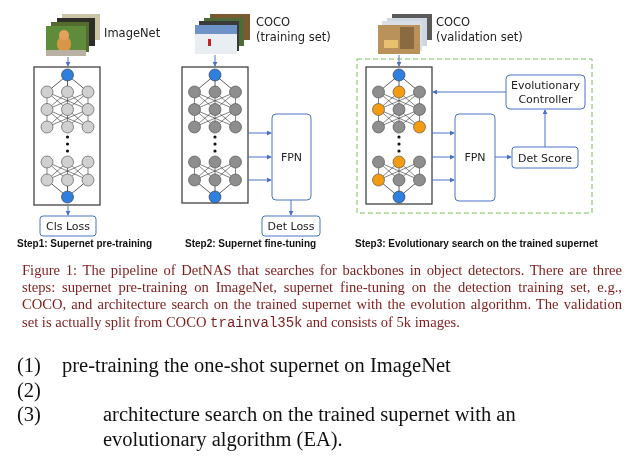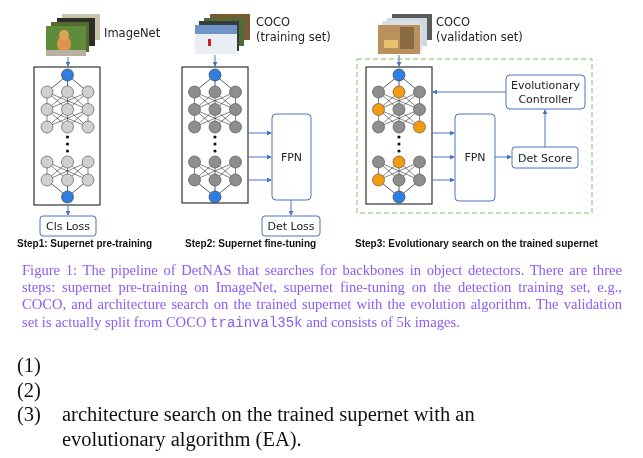--- a/index.html
+++ b/index.html
@@ -1,20 +1,20 @@
 <!DOCTYPE html>
 <html><head>
 <meta charset="utf-8">
 <style>
   html, body { margin:0; padding:0; background:#ffffff; }
   body { width:643px; height:458px; position:relative; overflow:hidden; }
   #fig { position:absolute; left:0; top:0; }
   .sans { font-family:"DejaVu Sans","Liberation Sans",sans-serif; }
   .step-label { position:absolute; top:238px; font-family:"Liberation Sans","DejaVu Sans",sans-serif; font-weight:bold; font-size:10px; color:#111; white-space:nowrap; }
-  #caption { position:absolute; left:22px; top:262px; width:600px; font-family:"Liberation Serif","DejaVu Serif",serif; font-size:14.6px; line-height:17.2px; color:#8b5cf6; text-align:justify; }
+  #caption { position:absolute; left:22px; top:262px; width:600px; font-family:"Liberation Serif","DejaVu Serif",serif; font-size:14.6px; line-height:17.2px; color:#7f1d1d; text-align:justify; }
   #caption .mono { font-family:"Liberation Mono","DejaVu Sans Mono",monospace; font-size:14px; }
   #steps-list { position:absolute; left:17px; top:353px; font-family:"Liberation Serif","DejaVu Serif",serif; font-size:20.5px; line-height:24.5px; color:#111; }
   .li { display:flex; }
   .li .num { width:45px; flex:none; }
   .li .cont { padding-left:0; }
 </style>
 </head>
 <body>
 
 <svg id="fig" width="643" height="260" viewBox="0 0 643 260">
@@ -256,21 +256,22 @@
 
 <div class="step-label" style="left:17px;">Step1: Supernet pre-training</div>
 <div class="step-label" style="left:185px;">Step2: Supernet fine-tuning</div>
 <div class="step-label" style="left:355px;text-align:center;">Step3: Evolutionary search on the trained supernet</div>
 
 <div id="caption"><span>Figure 1: The pipeline of DetNAS that searches for backbones in object detectors. There are three steps: supernet pre-training on ImageNet, supernet fine-tuning on the detection training set, e.g., COCO, and architecture search on the trained supernet with the evolution algorithm. The validation set is actually split from COCO </span><span class="mono">trainval35k</span><span> and consists of 5k images.</span></div>
 
 <div id="steps-list">
   <div class="li">
       <span class="num">(1)</span>
+      <span class="cont">pre-training the one-shot supernet on ImageNet</span>
     </div>
   <div class="li">
       <span class="num">(2)</span>
     </div>
   <div class="li">
       <span class="num">(3)</span>
-      <span class="cont" style="width:520px;">architecture search on the trained supernet with an evolutionary algorithm (EA).</span>
+      <span class="cont" style="width:520px;margin-left:41px;">architecture search on the trained supernet with an evolutionary algorithm (EA).</span>
     </div>
 </div>
 
 </body></html>

